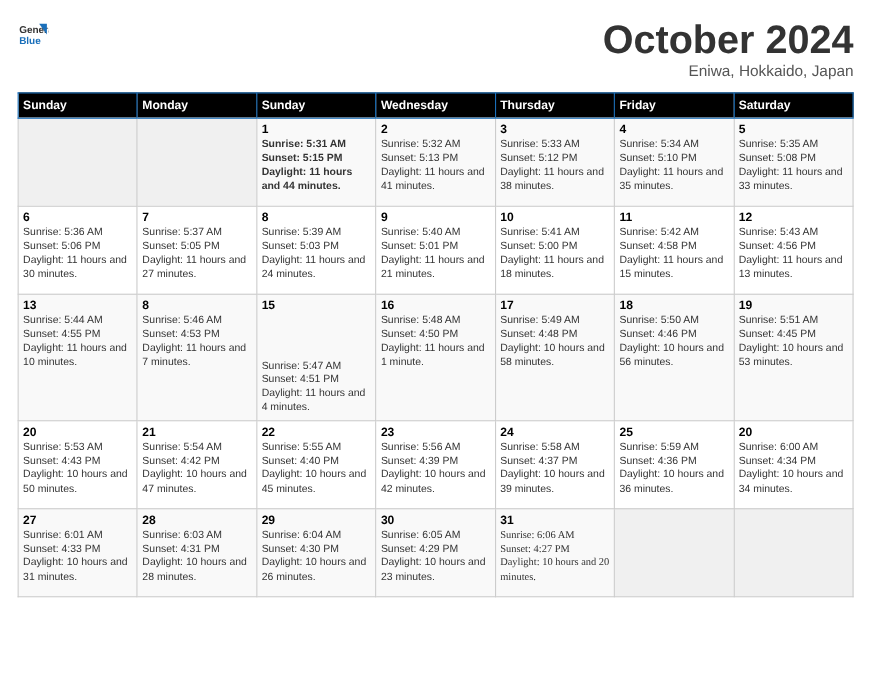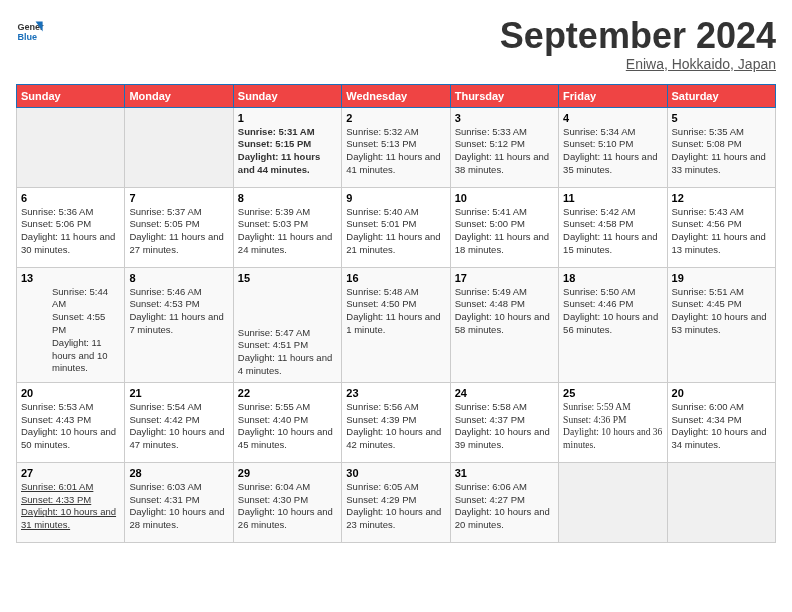--- a/index.html
+++ b/index.html
@@ -30,29 +30,28 @@
     }
     .month-title {
       font-size: 36px;
       font-weight: bold;
       color: #333;
       line-height: 1.1;
     }
     .subtitle {
       font-size: 14px;
       color: #555;
-      text-decoration: underline;
     }
     table {
       width: 100%;
       border-collapse: collapse;
       font-size: 10px;
     }
     thead tr th {
-      background-color: #ef4444;
+      background-color: #000000;
       color: white;
       padding: 5px 4px;
       text-align: left;
       font-size: 11px;
       font-weight: bold;
       border: 1px solid #1a6fba;
     }
     tbody tr td {
       border: 1px solid #ccc;
       vertical-align: top;
@@ -86,21 +85,21 @@
 
 <div class="header">
   <div class="logo">
     <svg class="logo-icon" viewBox="0 0 40 40">
       <text x="2" y="20" font-size="13" font-weight="bold" fill="#333">General</text>
       <text x="2" y="34" font-size="13" font-weight="bold" fill="#1a6fba">Blue</text>
       <polygon points="28,8 38,8 38,22" fill="#1a6fba"></polygon>
     </svg>
   </div>
   <div class="title-block">
-    <div class="month-title">September 2024</div>
+    <div class="month-title">October 2024</div>
     <div class="subtitle">Eniwa, Hokkaido, Japan</div>
   </div>
 </div>
 
 <table>
   <thead>
     <tr id="days-header">
     <th>Sunday</th>
         <th>Monday</th>
         <th>Sunday</th>
@@ -185,21 +184,21 @@
         <td>
           <span class="day-number">12</span>
           <div class="day-info" style="white-space: pre-line;">Sunrise: 5:43 AM
 Sunset: 4:56 PM
 Daylight: 11 hours and 13 minutes.</div>
         </td>
       </tr>
       <tr>
         <td>
           <span class="day-number">13</span>
-          <div class="day-info" style="white-space: pre-line; margin-left: 31px;">Sunrise: 5:44 AM
+          <div class="day-info" style="white-space: pre-line;">Sunrise: 5:44 AM
 Sunset: 4:55 PM
 Daylight: 11 hours and 10 minutes.</div>
         </td>
         <td>
           <span class="day-number">8</span>
           <div class="day-info" style="white-space: pre-line;">Sunrise: 5:46 AM
 Sunset: 4:53 PM
 Daylight: 11 hours and 7 minutes.</div>
         </td>
         <td>
@@ -259,35 +258,35 @@
 Daylight: 10 hours and 42 minutes.</div>
         </td>
         <td>
           <span class="day-number">24</span>
           <div class="day-info" style="white-space: pre-line;">Sunrise: 5:58 AM
 Sunset: 4:37 PM
 Daylight: 10 hours and 39 minutes.</div>
         </td>
         <td>
           <span class="day-number">25</span>
-          <div class="day-info" style="white-space: pre-line; font-family: Liberation Serif, serif;">Sunrise: 5:59 AM
+          <div class="day-info" style="white-space: pre-line;">Sunrise: 5:59 AM
 Sunset: 4:36 PM
 Daylight: 10 hours and 36 minutes.</div>
         </td>
         <td>
           <span class="day-number">20</span>
           <div class="day-info" style="white-space: pre-line;">Sunrise: 6:00 AM
 Sunset: 4:34 PM
 Daylight: 10 hours and 34 minutes.</div>
         </td>
       </tr>
       <tr>
         <td>
           <span class="day-number">27</span>
-          <div class="day-info" style="white-space: pre-line; text-decoration: underline;">Sunrise: 6:01 AM
+          <div class="day-info" style="white-space: pre-line;">Sunrise: 6:01 AM
 Sunset: 4:33 PM
 Daylight: 10 hours and 31 minutes.</div>
         </td>
         <td>
           <span class="day-number">28</span>
           <div class="day-info" style="white-space: pre-line;">Sunrise: 6:03 AM
 Sunset: 4:31 PM
 Daylight: 10 hours and 28 minutes.</div>
         </td>
         <td>
@@ -297,21 +296,21 @@
 Daylight: 10 hours and 26 minutes.</div>
         </td>
         <td>
           <span class="day-number">30</span>
           <div class="day-info" style="white-space: pre-line;">Sunrise: 6:05 AM
 Sunset: 4:29 PM
 Daylight: 10 hours and 23 minutes.</div>
         </td>
         <td>
           <span class="day-number">31</span>
-          <div class="day-info" style="white-space: pre-line;">Sunrise: 6:06 AM
+          <div class="day-info" style="white-space: pre-line; font-family: Liberation Serif, serif;">Sunrise: 6:06 AM
 Sunset: 4:27 PM
 Daylight: 10 hours and 20 minutes.</div>
         </td>
         <td class="empty-cell"></td>
         <td class="empty-cell"></td>
       </tr>
     </tbody>
 </table>
 
 </body></html>

